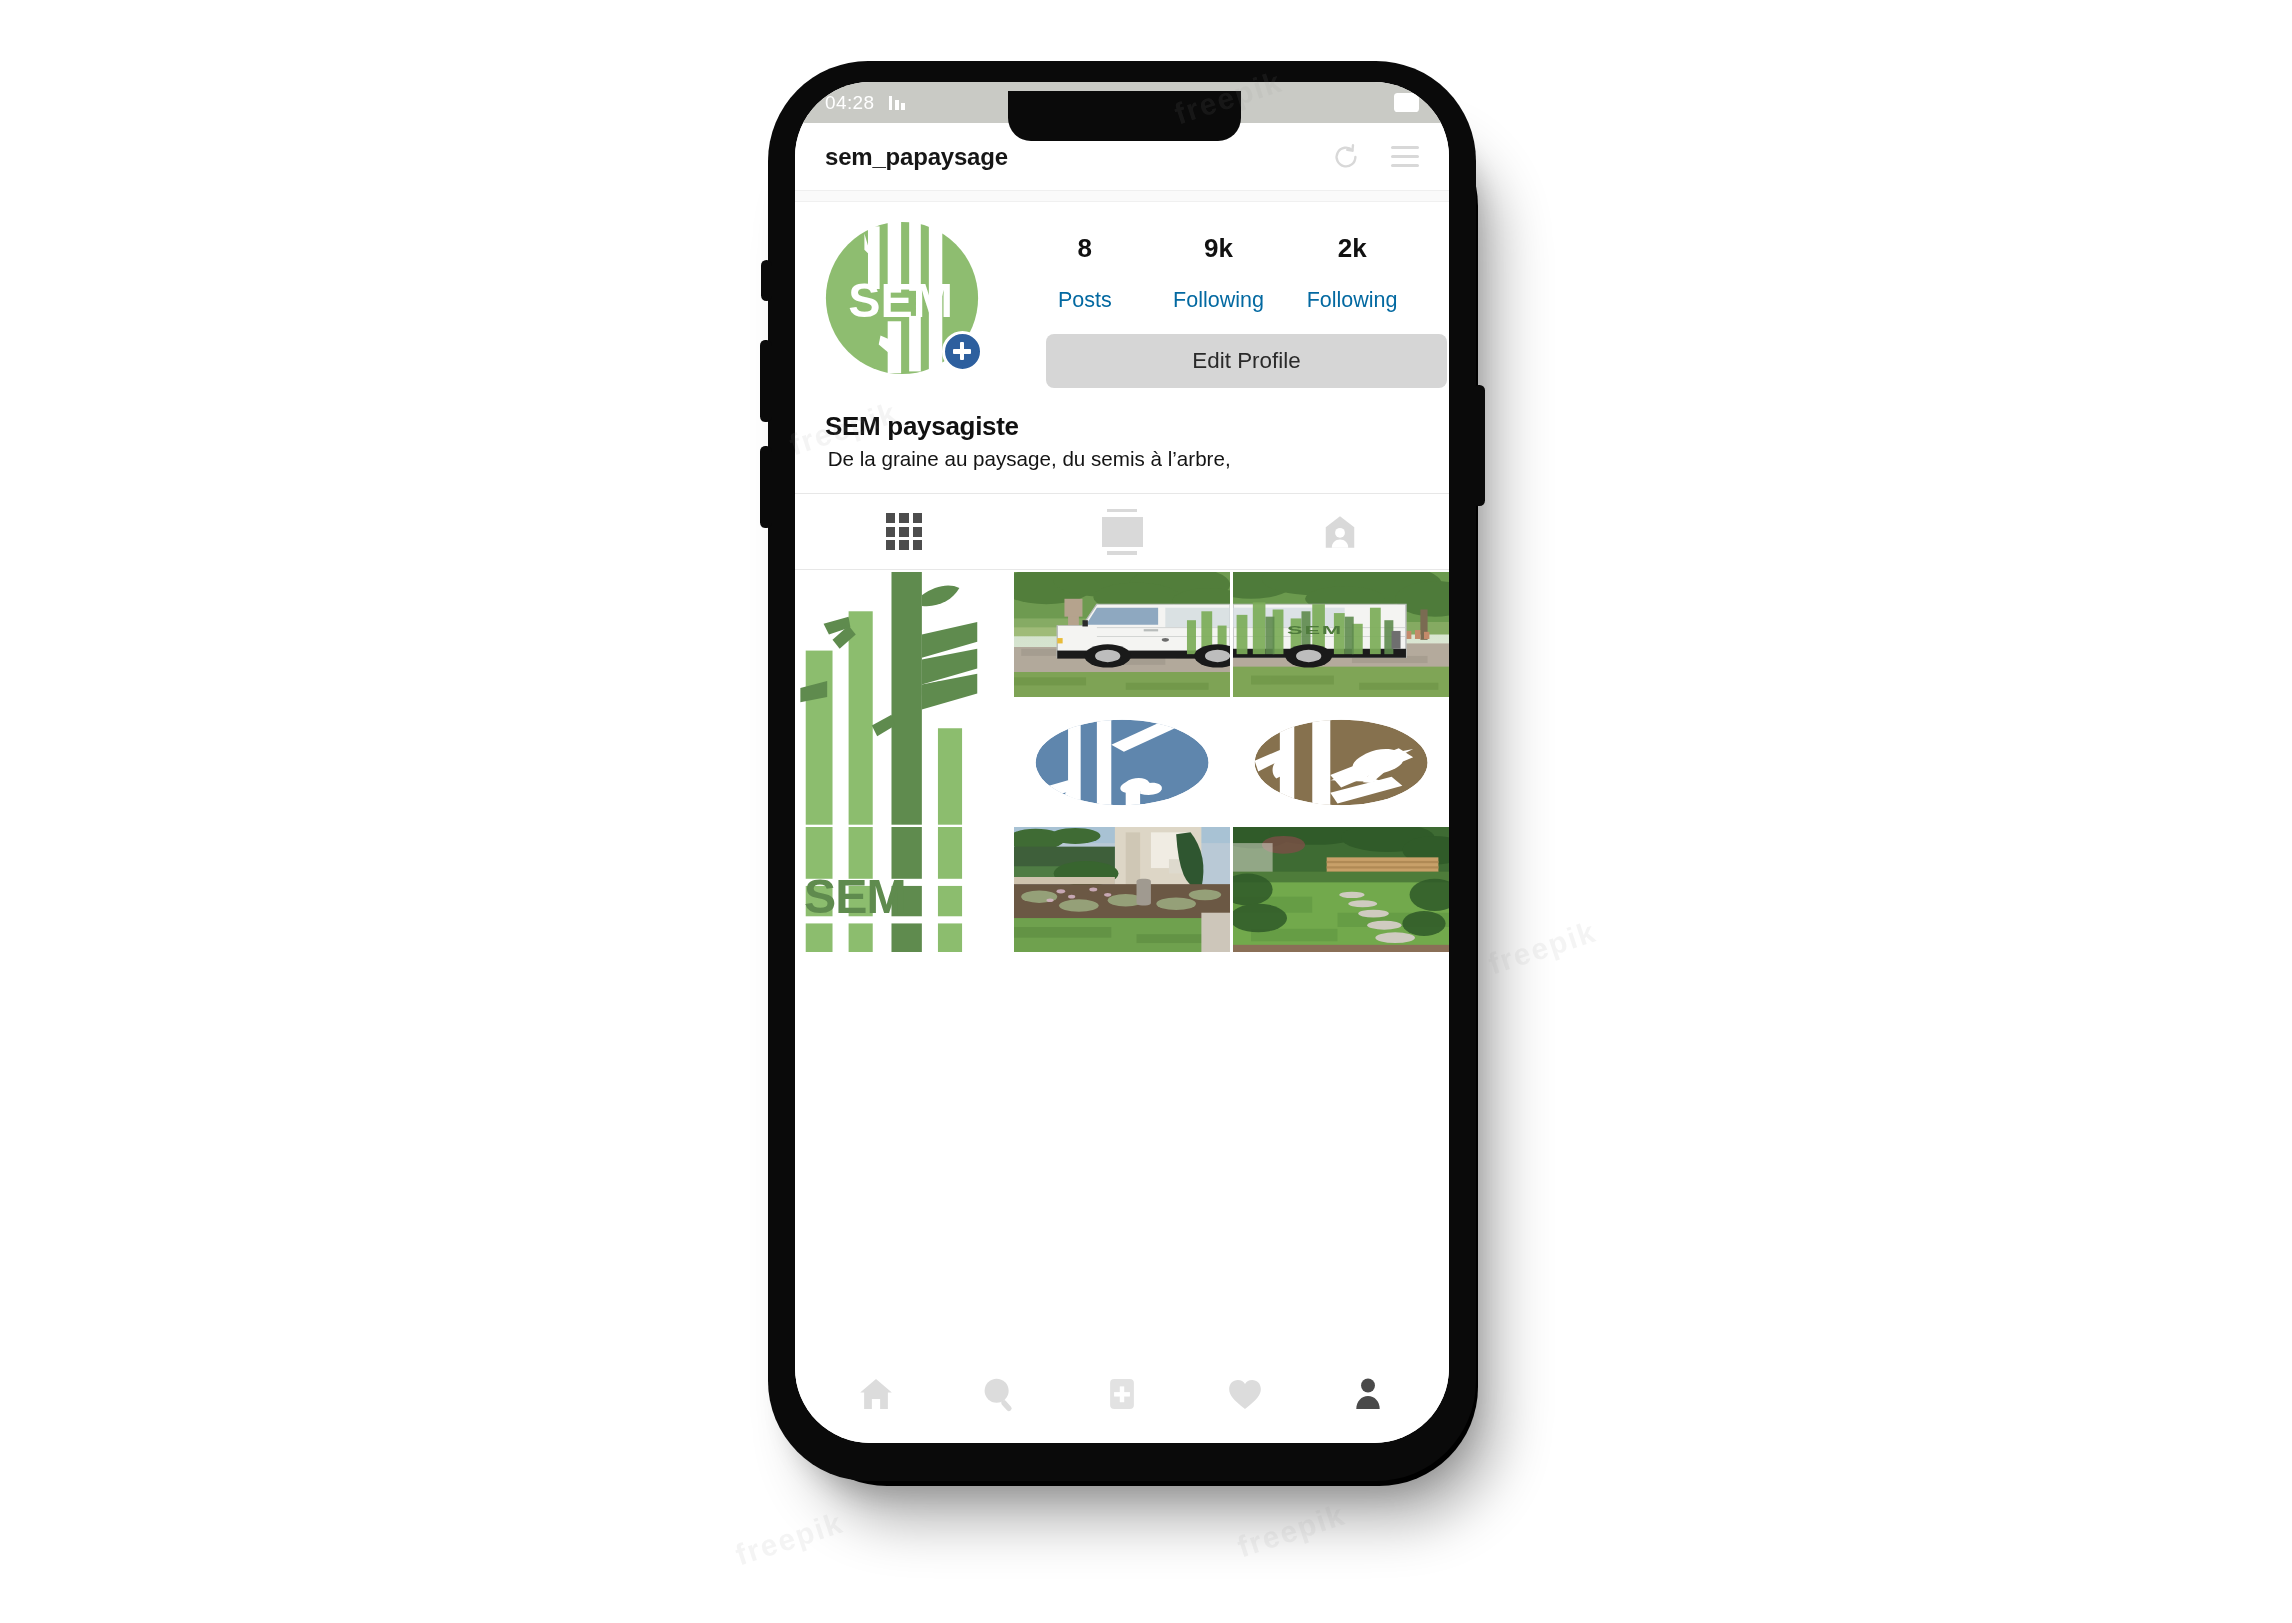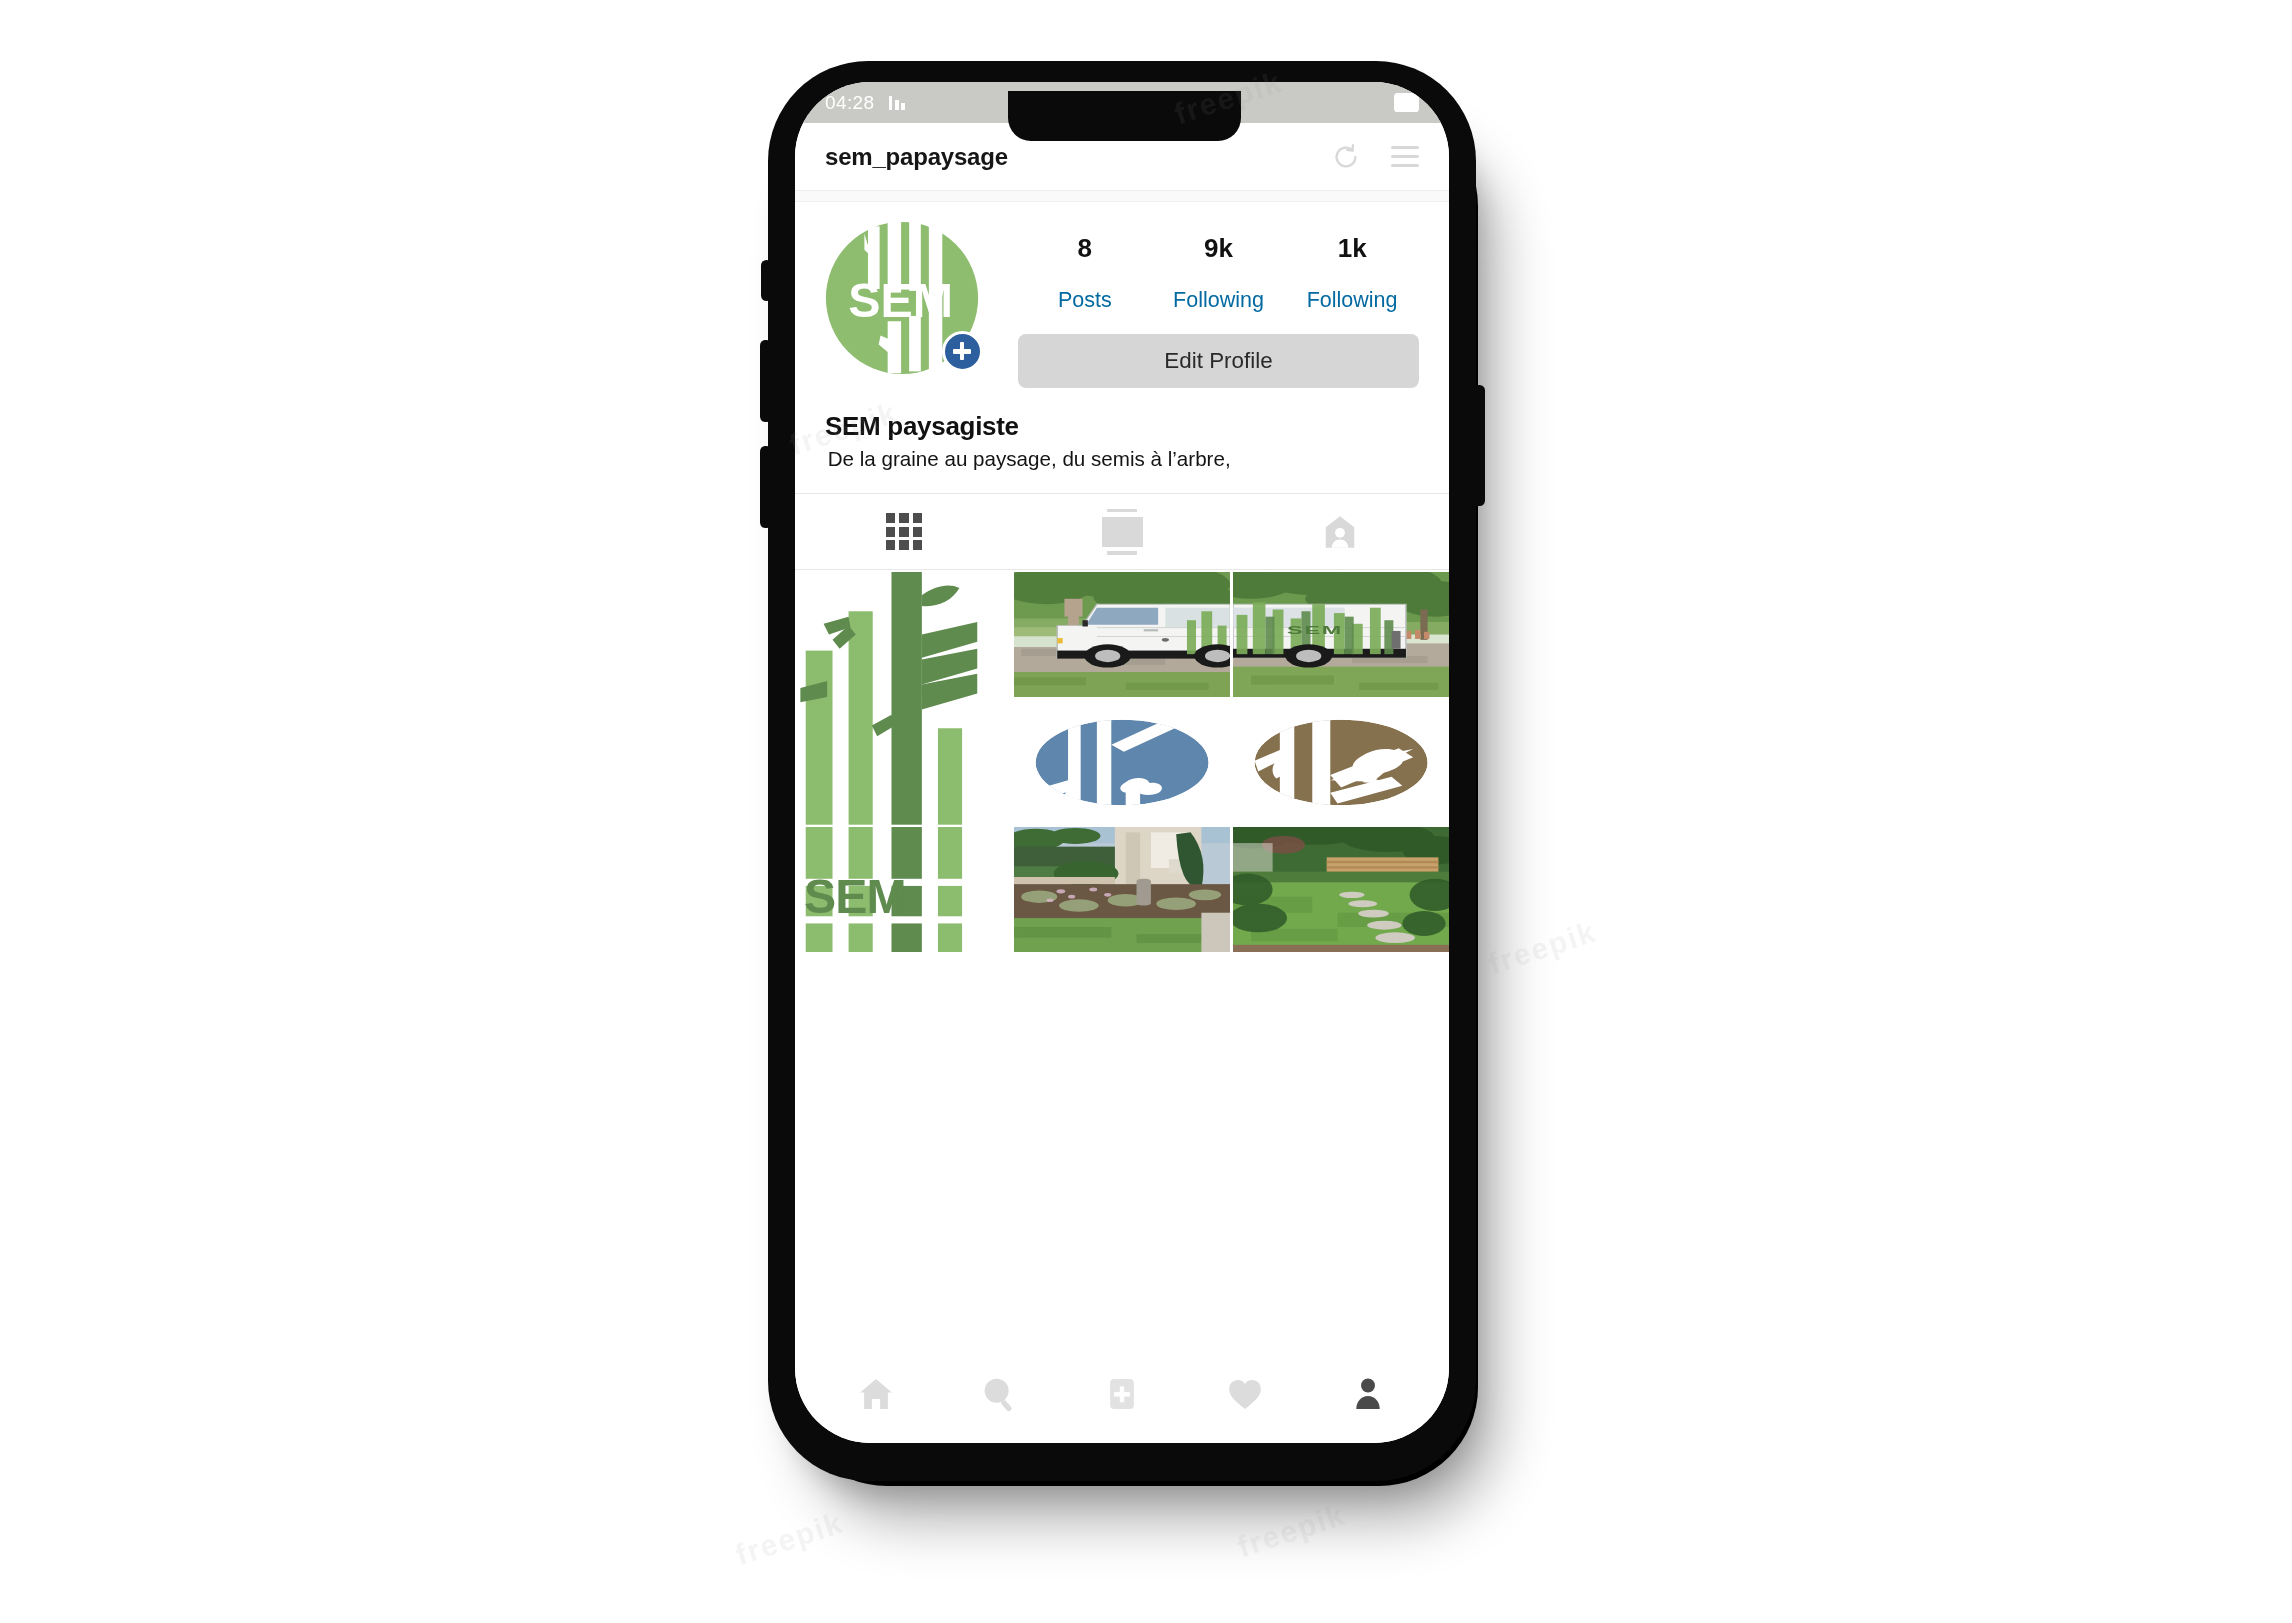--- a/index.html
+++ b/index.html
@@ -79,21 +79,21 @@
   #plus-badge:after{content:"";position:absolute;width:4.5px;height:18px;background:#fff;border-radius:0.9px;}
 
   #stats-col{ flex:1 1 auto; padding-left:39px; padding-top:12.5px;}
   #stats{ display:flex; justify-content:space-around; align-items:flex-start;}
   .stat{ text-align:center; min-width:99px;}
   .stat .num{ font-size:26px; font-weight:700; color:#111; line-height:1.12;}
   .stat .lbl{ font-size:21.5px; color:#0369a1; line-height:1.25;margin-top:24px;}
   #edit-profile{
     margin-top:19.7px; width:100%; height:54px; background:#d6d6d6; border:none;
     border-radius:8px; font-family:inherit; font-size:22.4px; color:#2a2a2a;
-    display:flex; align-items:center; justify-content:center; cursor:pointer;
+    display:flex; align-items:center; justify-content:center; cursor:pointer;margin-left:28px;
   }
 
   #bio{ padding:23px 0 0 0;}
   #bio .title{ font-size:26px; font-weight:700; color:#111; letter-spacing:-0.3px;}
   #bio .desc{ font-size:20.6px; color:#141414; line-height:1.38; font-weight:400; padding-top:3.6px; padding-left:2.7px;}
 
   
   #tabs{
     flex:0 0 auto; height:77px; margin-top:19.7px;
     border-top:0.9px solid #e7e7e7; border-bottom:0.9px solid #e7e7e7;
@@ -207,21 +207,21 @@
           <div id="stats">
             <div class="stat">
               <div class="num">8</div>
               <div class="lbl">Posts</div>
             </div>
             <div class="stat">
               <div class="num">9k</div>
               <div class="lbl">Following</div>
             </div>
             <div class="stat">
-              <div class="num">1k</div>
+              <div class="num">2k</div>
               <div class="lbl">Following</div>
             </div>
           </div>
           <div id="edit-profile">Edit Profile</div>
         </div>
       </div>
 
       <div id="bio">
         <div class="title">SEM paysagiste</div>
         <div class="desc">

